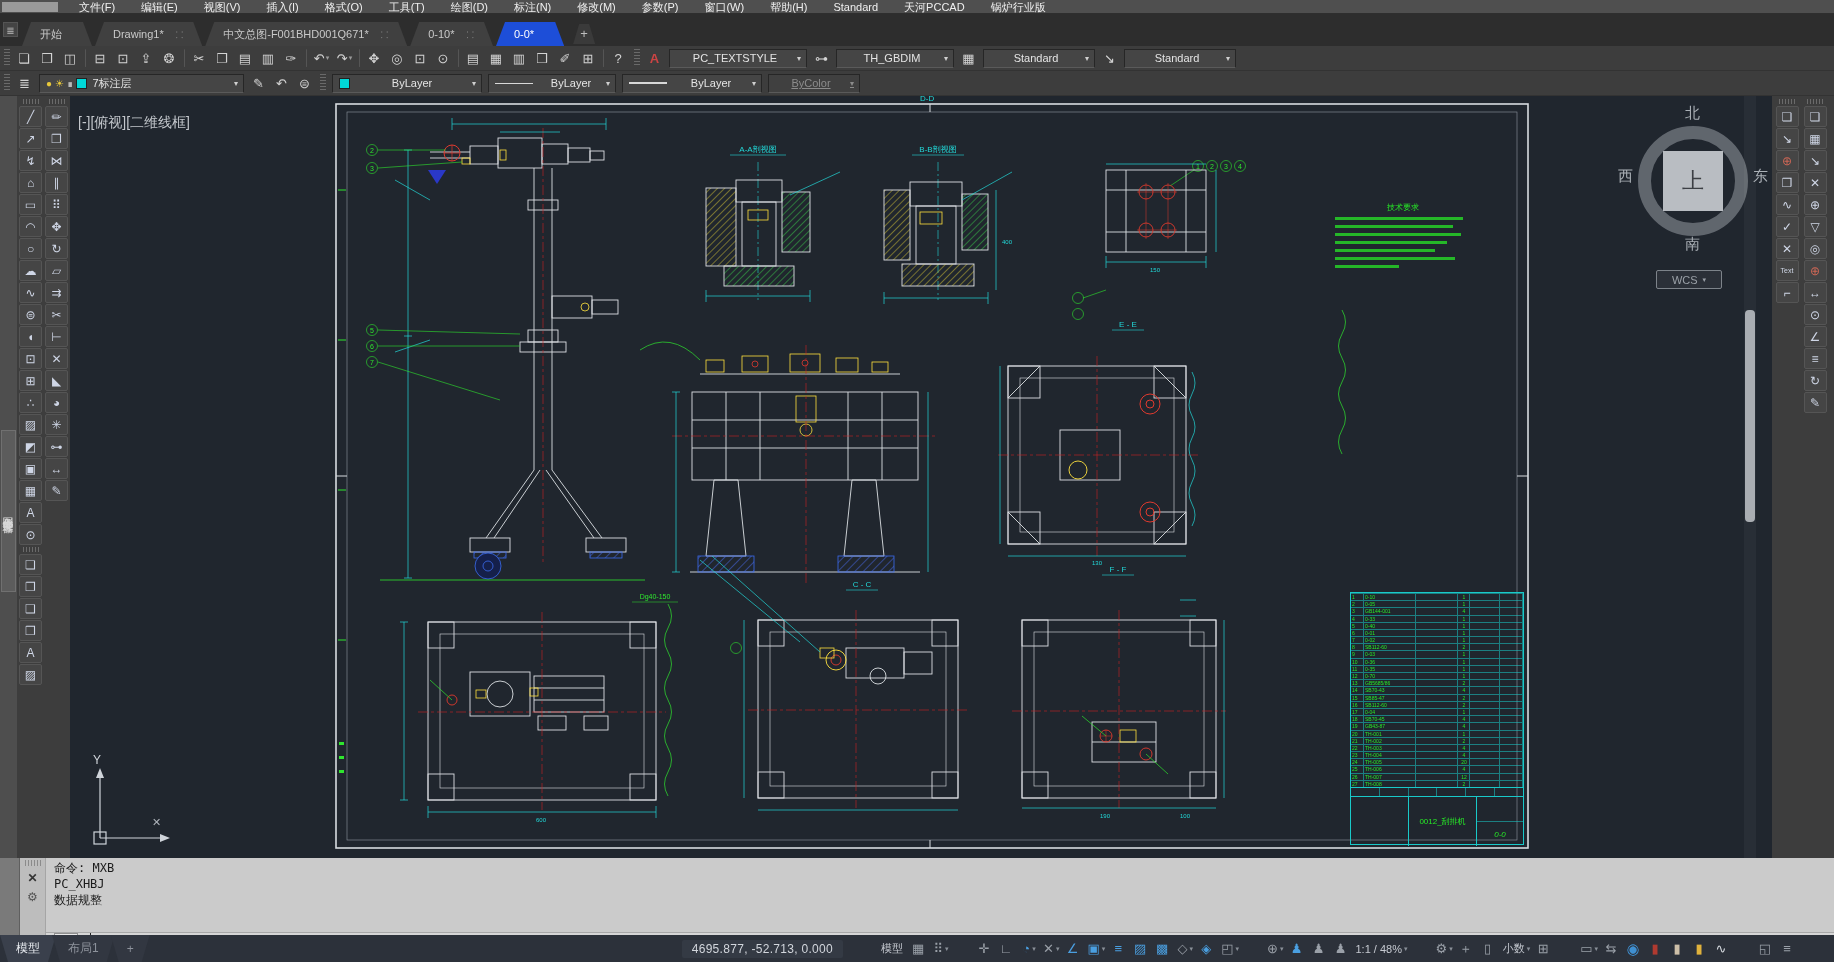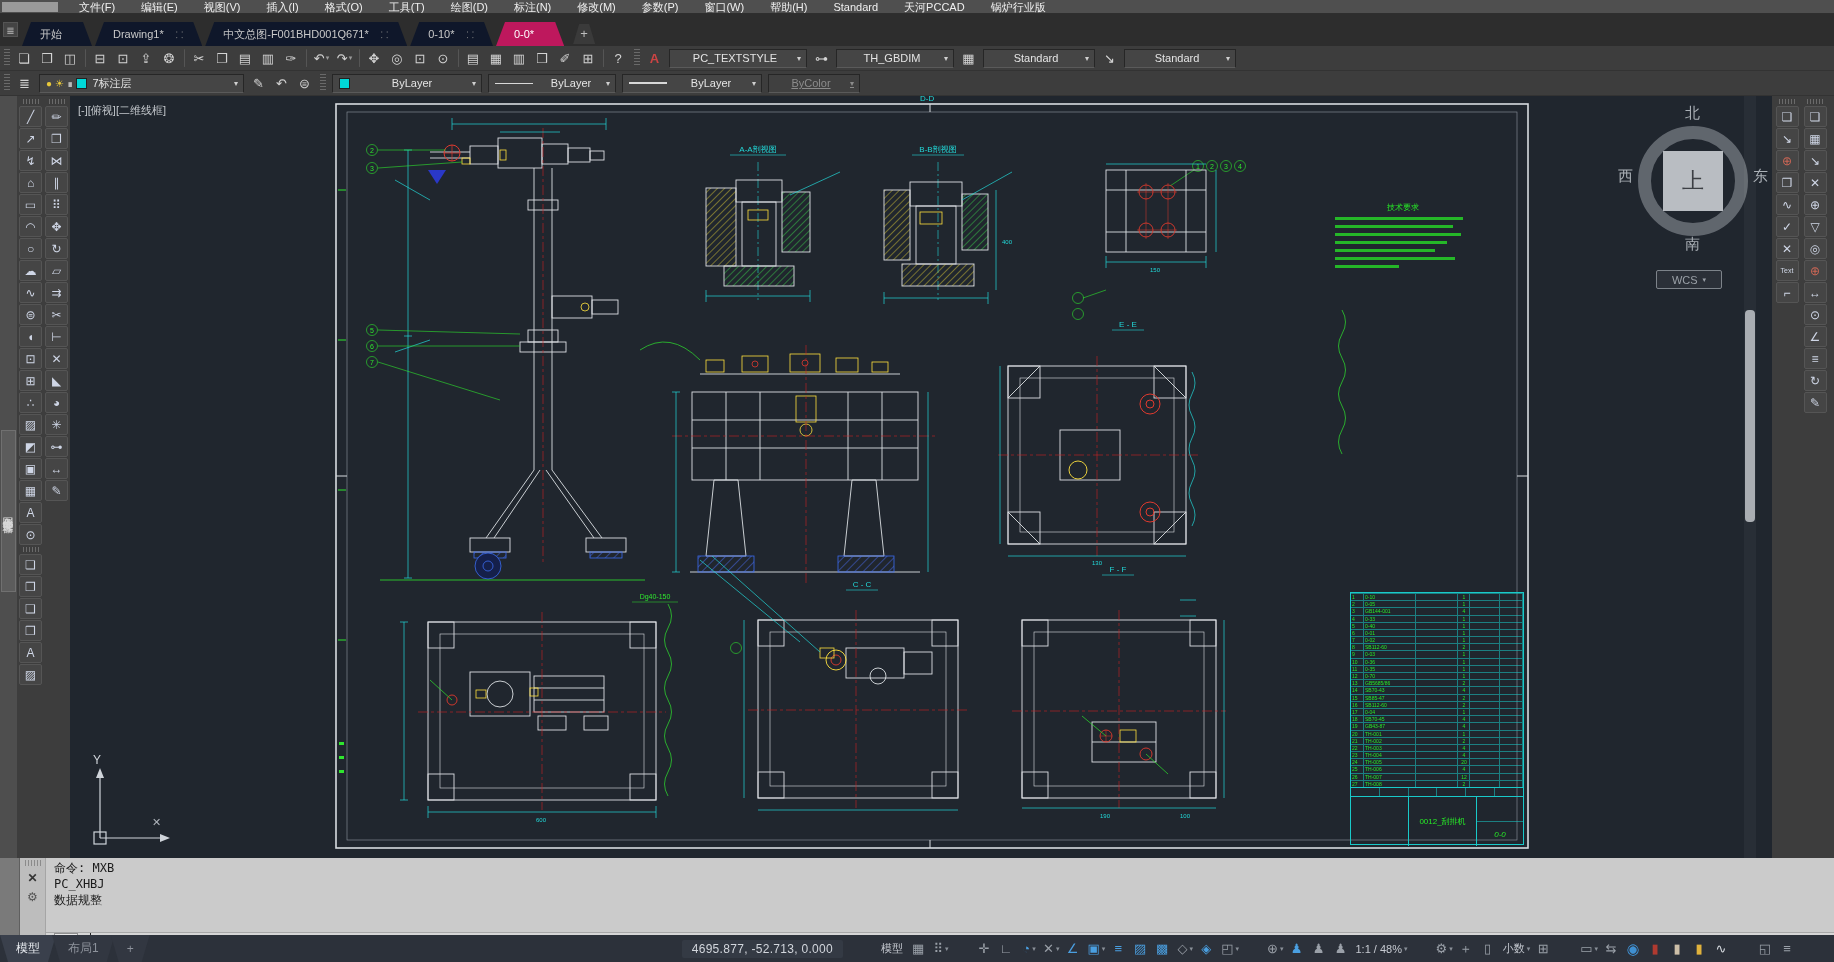--- a/index.html
+++ b/index.html
@@ -12,23 +12,23 @@
              display:flex; align-items:center; gap:0; border-bottom:1px solid #2e2e2e;}
   .appbtn { width:56px; height:10px; background:#9a9a9a; margin:0 8px 0 2px; }
   .menu-item { color:#efefef; font-size:11px; padding:0 13px; height:14px; line-height:14px; cursor:default; }
 
   
   .tabbar { position:absolute; left:0; top:14px; width:100%; height:32px; background:#2d2d2d;
             display:flex; align-items:flex-end; }
   .tab-menu-btn { width:15px; height:15px; margin:0 4px 9px 3px; background:#444; color:#bbb;
             font-size:10px; line-height:15px; text-align:center; border:1px solid #555;}
   .ftab { position:relative; height:24px; margin-right:3px; padding:0 18px; display:flex; align-items:center;
-          background:#0f172a; color:#c9c9c9; font-size:11px; white-space:nowrap;
+          background:#404040; color:#c9c9c9; font-size:11px; white-space:nowrap;
           clip-path:polygon(9px 0, calc(100% - 9px) 0, 100% 100%, 0 100%); }
-  .ftab.active { background:#be185d; color:#ffffff; }
+  .ftab.active { background:#1d4ed8; color:#ffffff; }
   .ftab .grip { margin-left:12px; color:#8b8b8b; font-size:9px; letter-spacing:1px;}
   .addtab { width:22px; height:20px; margin:0 0 2px 6px; background:#3a3a3a; color:#bdbdbd;
             font-size:13px; text-align:center; line-height:20px;
             clip-path:polygon(6px 0, calc(100% - 6px) 0, 100% 100%, 0 100%);}
 
   
   .trow { position:absolute; left:0; width:100%; height:25px; background:#3d3d3d;
           display:flex; align-items:center; border-bottom:1px solid #333; }
   #row1 { top:46px; } #row2 { top:71px; }
   .tgrip { width:6px; height:18px; margin:0 3px 0 4px;
@@ -62,21 +62,21 @@
   .icol .colgrip { width:16px; height:5px; margin:1px 0 2px 0;
            background-image:repeating-linear-gradient(90deg,#6a6a6a 0 1px, transparent 1px 3px); }
   .ibtn { width:23px; height:21px; margin:0 0 1px 0; background:#454545; border:1px solid #555;
           border-radius:2px; color:#cfd6e6; font-size:12px; display:flex; align-items:center;
           justify-content:center; }
   .ibtn.small { font-size:7px; }
 
   
   .canvas { position:absolute; left:70px; top:96px; width:1702px; height:762px; background:#20262e; }
   .canvas svg { position:absolute; left:0; top:0; width:100%; height:100%; }
-  .vplabel { position:absolute; left:8px; top:7px; color:#c3c7cc; font-size:11px; }
+  .vplabel { position:absolute; left:8px; top:18px; color:#c3c7cc; font-size:14px; }
 
   .vcube { position:absolute; left:1548px; top:8px; width:150px; height:160px; }
   .vc-ring { position:absolute; left:20px; top:22px; width:110px; height:110px; border-radius:50%;
              border:13px solid rgba(150,155,162,.55); }
   .vc-face { position:absolute; left:45px; top:47px; width:60px; height:60px; background:#b9bdc2;
              color:#3c3f44; font-size:22px; display:flex; align-items:center; justify-content:center;}
   .vc-n { position:absolute; left:67px; top:0px;  color:#aab0b6; font-size:15px;}
   .vc-s { position:absolute; left:67px; top:131px;color:#aab0b6; font-size:15px;}
   .vc-w { position:absolute; left:0px;  top:63px; color:#aab0b6; font-size:15px;}
   .vc-e { position:absolute; left:135px;top:63px; color:#aab0b6; font-size:15px;}

